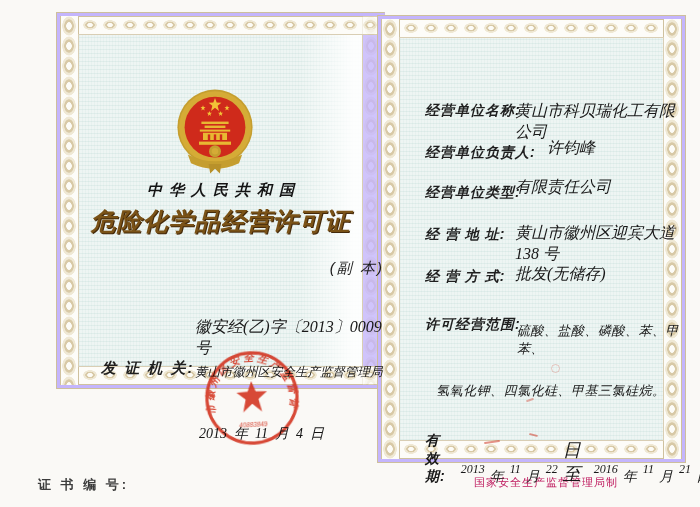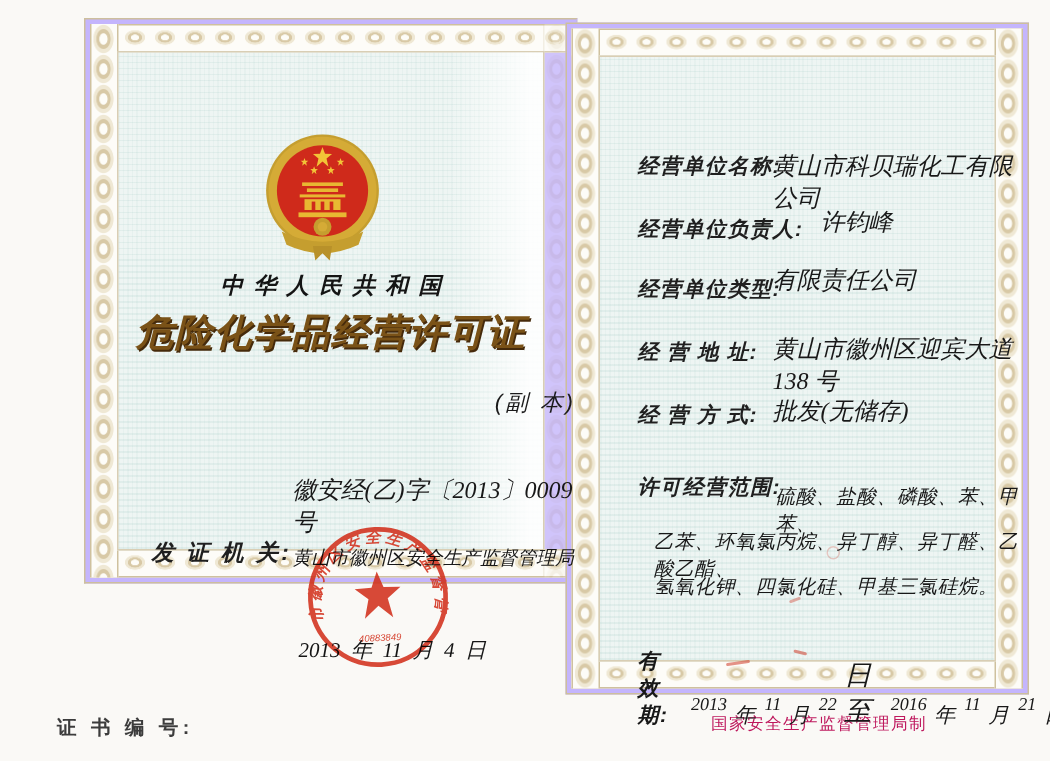--- a/index.html
+++ b/index.html
@@ -170,21 +170,20 @@
       <div class="rrow-value" style="top:161px;">有限责任公司</div>
 
       <div class="rrow-label" style="top:210px;">经 营 地 址:</div>
       <div class="rrow-value" style="top:207px;">黄山市徽州区迎宾大道 138 号</div>
 
       <div class="rrow-label" style="top:252px;">经 营 方 式:</div>
       <div class="rrow-value" style="top:248px;">批发(无储存)</div>
 
       <div class="rrow-label" style="top:300px;">许可经营范围:</div>
       <div class="scope-line" style="left:139px;top:306px;">硫酸、盐酸、磷酸、苯、甲苯、</div>
-      <div class="scope-line" style="left:58px;top:336px;">乙苯、环氧氯丙烷、异丁醇、异丁醛、乙酸乙酯、</div>
       <div class="scope-line" style="left:58px;top:366px;">氢氧化钾、四氯化硅、甲基三氯硅烷。</div>
 
       <div class="validity">
         <span class="vlabel">有效期:</span>
         <span class="num">2013</span>
         <span class="unit">年</span>
         <span class="num">11</span>
         <span class="unit">月</span>
         <span class="num">22</span>
         <span class="unit-to">日至</span>

